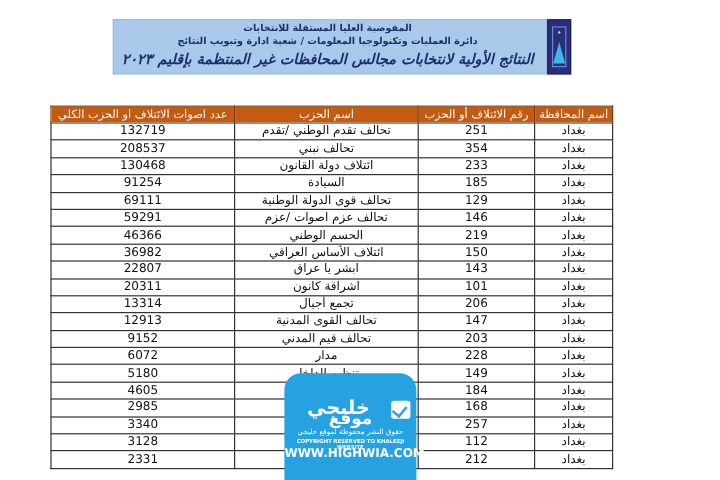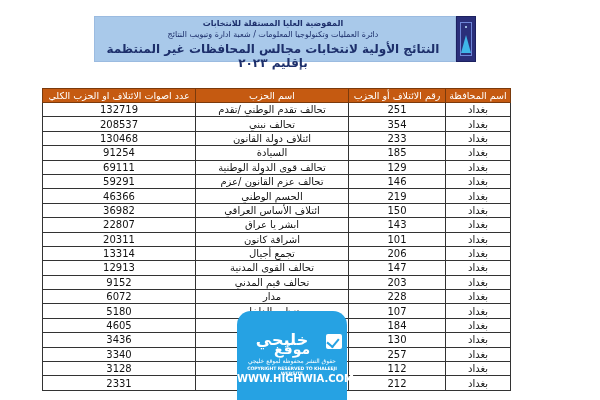--- a/index.html
+++ b/index.html
@@ -2,22 +2,22 @@
 <html><head>
 <meta charset="utf-8">
 <style>
   html, body { margin:0; padding:0; }
   body { width:600px; height:400px; background:#ffffff; position:relative; overflow:hidden;
          font-family:"DejaVu Sans", sans-serif; }
   .banner { position:absolute; left:94px; top:16px; width:362px; height:46px; background:#a9c9ea;
             border:1px solid #9bbbe0; box-sizing:border-box; }
   .banner-text { position:absolute; left:0; right:4px; top:0; bottom:0; direction:rtl; text-align:center; }
   .b1 { position:absolute; top:2px; left:0; right:0; font-size:8px; font-weight:bold; color:#1d2f6b; }
-  .b2 { position:absolute; top:13px; left:0; right:0; font-size:8px; font-weight:normal; color:#1d2f6b; }
-  .b3 { position:absolute; top:25px; left:0; right:0; font-size:12px; font-weight:bold; color:#1d2f6b; }
+  .b2 { position:absolute; top:13px; left:0; right:0; font-size:8px; font-weight:bold; color:#1d2f6b; }
+  .b3 { position:absolute; top:25px; left:0; right:0; font-size:12px; font-weight:bold; color:#1d2f6b;font-style:italic; }
   .logo { position:absolute; left:456px; top:16px; width:20px; height:46px; background:#2a2f7a;
           border:1px solid #1c2160; box-sizing:border-box; }
   .logo .inner { position:absolute; left:3px; top:5px; width:12px; height:34px; border:1px solid #6e86d8; box-sizing:border-box; }
   .logo .fig { position:absolute; left:4px; top:18px; width:0; height:0; border-left:5px solid transparent;
                border-right:5px solid transparent; border-bottom:18px solid #3fb6e8; }
   .logo .dot { position:absolute; left:8px; top:9px; width:2px; height:2px; background:#bfe6ff; border-radius:50%; }
 
   table.results { position:absolute; left:42px; top:88px; width:468px; border-collapse:collapse; direction:rtl;
                   table-layout:fixed; }
   table.results th { background:#c55a11; color:#fff; font-weight:normal; font-size:9.5px; height:13px;
@@ -96,21 +96,21 @@
       </tr>
       <tr>
         <td>بغداد</td>
         <td>129</td>
         <td>تحالف قوى الدولة الوطنية</td>
         <td>69111</td>
       </tr>
       <tr>
         <td>بغداد</td>
         <td>146</td>
-        <td>تحالف عزم القانون /عزم</td>
+        <td>تحالف عزم اصوات /عزم</td>
         <td>59291</td>
       </tr>
       <tr>
         <td>بغداد</td>
         <td>219</td>
         <td>الحسم الوطني</td>
         <td>46366</td>
       </tr>
       <tr>
         <td>بغداد</td>
@@ -149,35 +149,35 @@
         <td>9152</td>
       </tr>
       <tr>
         <td>بغداد</td>
         <td>228</td>
         <td>مدار</td>
         <td>6072</td>
       </tr>
       <tr>
         <td>بغداد</td>
-        <td>107</td>
+        <td>149</td>
         <td>تنظيم الداخل</td>
         <td>5180</td>
       </tr>
       <tr>
         <td>بغداد</td>
         <td>184</td>
         <td></td>
         <td>4605</td>
       </tr>
       <tr>
         <td>بغداد</td>
-        <td>130</td>
+        <td>168</td>
         <td>الفيلي</td>
-        <td>3436</td>
+        <td>2985</td>
       </tr>
       <tr>
         <td>بغداد</td>
         <td>257</td>
         <td></td>
         <td>3340</td>
       </tr>
       <tr>
         <td>بغداد</td>
         <td>112</td>

